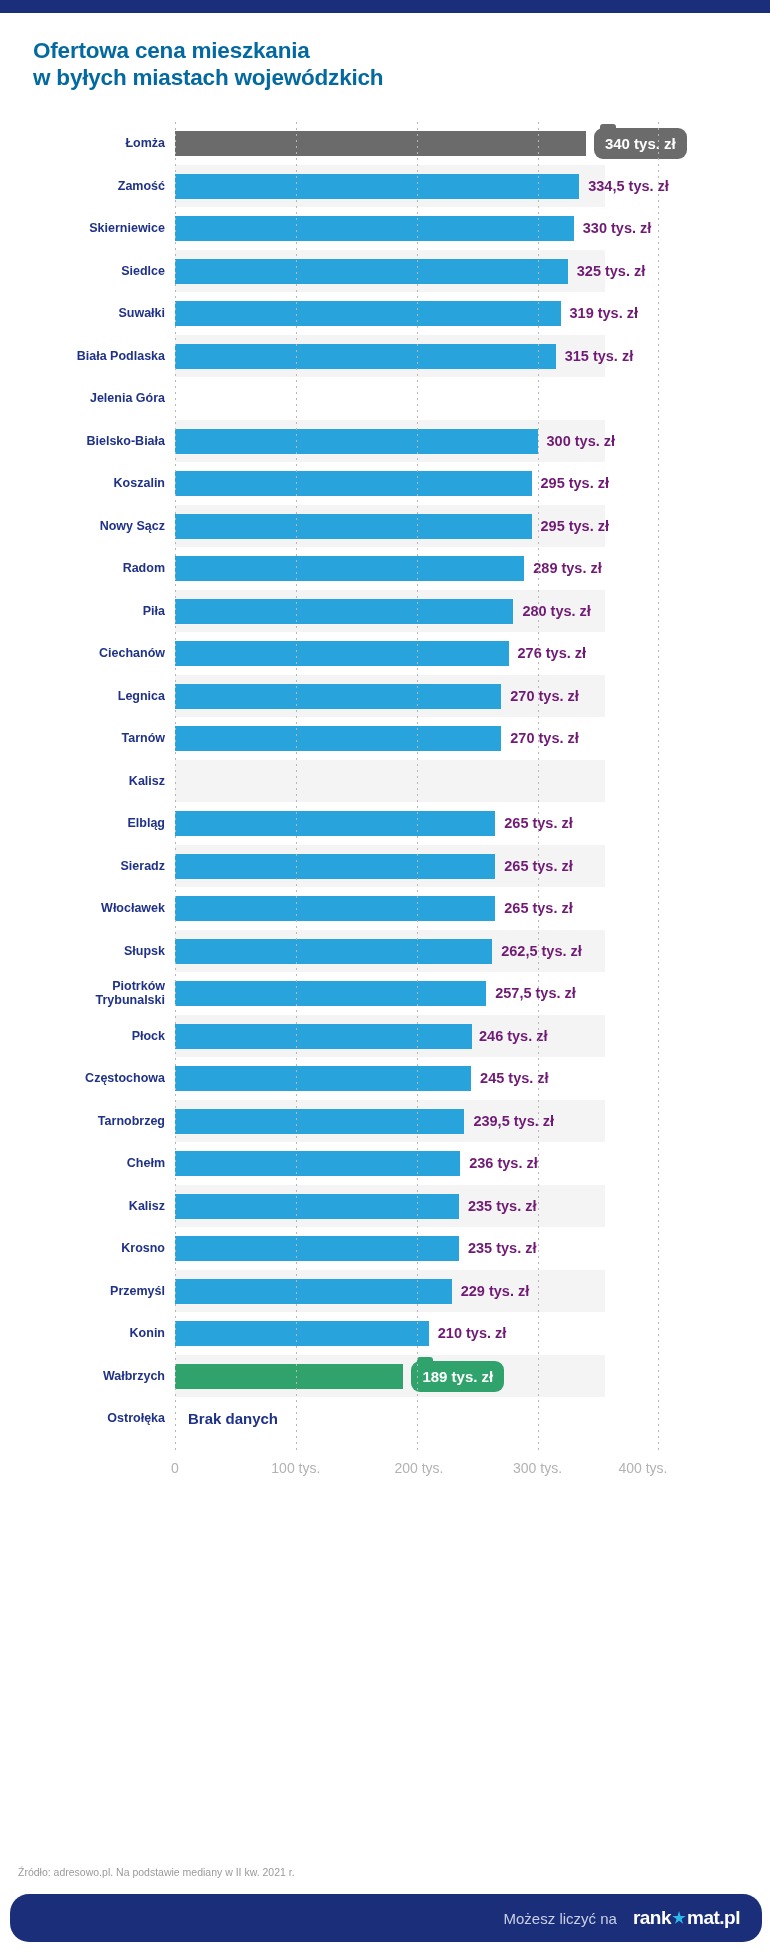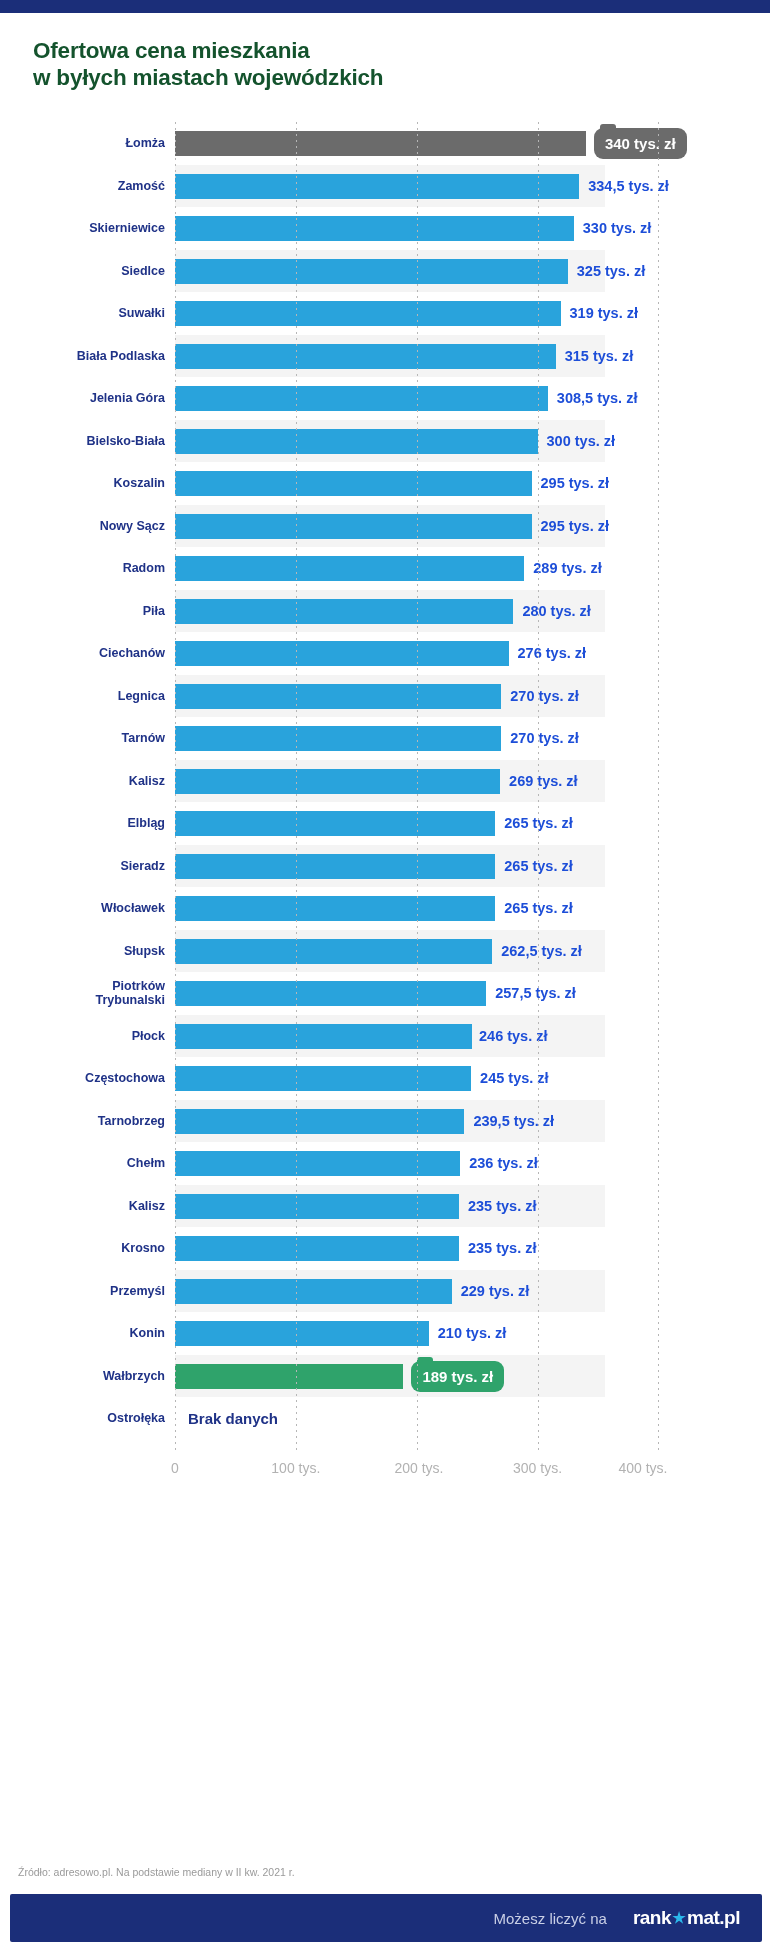--- a/index.html
+++ b/index.html
@@ -13,21 +13,21 @@
   }
   
   .topbar{
     position:absolute; left:0; top:0; width:770px; height:13px;
     background:#1b2e79;
   }
   
   .title{
     position:absolute; left:33px; top:37px; width:650px;
     font-size:22.5px; line-height:27px; font-weight:bold;
-    color:#14532d; letter-spacing:-0.2px;
+    color:#0369a1; letter-spacing:-0.2px;
   }
   .title .l2{display:block;}
   
   #chart{
     position:absolute; left:0; top:122px; width:770px;
   }
   .row{
     position:relative; height:42.5px; width:710px;
   }
   .row .stripe{
@@ -46,21 +46,21 @@
   }
   .bar{
     position:absolute; top:9px; left:0; height:25px;
     background:#29a3dc;
   }
   .bar.gray{background:#6b6b6b;}
   .bar.green{background:#2fa36b;}
   .val{
     position:absolute; top:0; height:42.5px;
     display:flex; align-items:center;
-    font-size:14.5px; font-weight:bold; color:#1d4ed8;
+    font-size:14.5px; font-weight:bold; color:#701a75;
     white-space:nowrap;
   }
   
   .callout{
     position:absolute; top:6px; height:31px;
     display:flex; align-items:center; justify-content:center;
     padding:0 11px; border-radius:9px;
     font-size:15px; font-weight:bold; color:#ffffff;
     white-space:nowrap;
   }
@@ -99,22 +99,22 @@
   }
   
   .source{
     position:absolute; left:18px; top:1866px;
     font-size:10.5px; color:#9a9a9a;
   }
   
   .footer{
     position:absolute; left:10px; top:1894px;
     width:752px; height:48px;
-    background:#1b2e79; border-radius:2px;
-    display:flex; align-items:center; justify-content:flex-end;gap:10px;
+    background:#1b2e79; border-radius:19px;
+    display:flex; align-items:center; justify-content:flex-end;
   }
   .footer-text{
     font-size:15px; color:#c9cfe6; margin-right:16px;
   }
   .logo{
     margin-right:22px; font-size:19px; font-weight:bold; color:#ffffff;
     letter-spacing:-0.5px; display:flex; align-items:center;
   }
   .logo .star{
     display:inline-block; width:14px; height:14px; margin:0 1px;
@@ -205,24 +205,20 @@
         <div class="val" style="left: 389.677px;">315 tys. zł</div>
       </div>
     </div>
     <div class="row">
       <div class="stripe"></div>
       <div class="rowlabel">
         <div>
           <div>Jelenia Góra</div>
         </div>
       </div>
-      <div class="barwrap">
-        <div class="bar" style="width: 372.822px;"></div>
-        <div class="val" style="left: 381.822px;">308,5 tys. zł</div>
-      </div>
     </div>
     <div class="row alt">
       <div class="stripe"></div>
       <div class="rowlabel">
         <div>
           <div>Bielsko-Biała</div>
         </div>
       </div>
       <div class="barwrap">
         <div class="bar" style="width: 362.55px;"></div>
@@ -312,24 +308,20 @@
         <div class="bar" style="width: 326.295px;"></div>
         <div class="val" style="left: 335.295px;">270 tys. zł</div>
       </div>
     </div>
     <div class="row alt">
       <div class="stripe"></div>
       <div class="rowlabel">
         <div>
           <div>Kalisz</div>
         </div>
-      </div>
-      <div class="barwrap">
-        <div class="bar" style="width: 325.087px;"></div>
-        <div class="val" style="left: 334.087px;">269 tys. zł</div>
       </div>
     </div>
     <div class="row">
       <div class="stripe"></div>
       <div class="rowlabel">
         <div>
           <div>Elbląg</div>
         </div>
       </div>
       <div class="barwrap">

